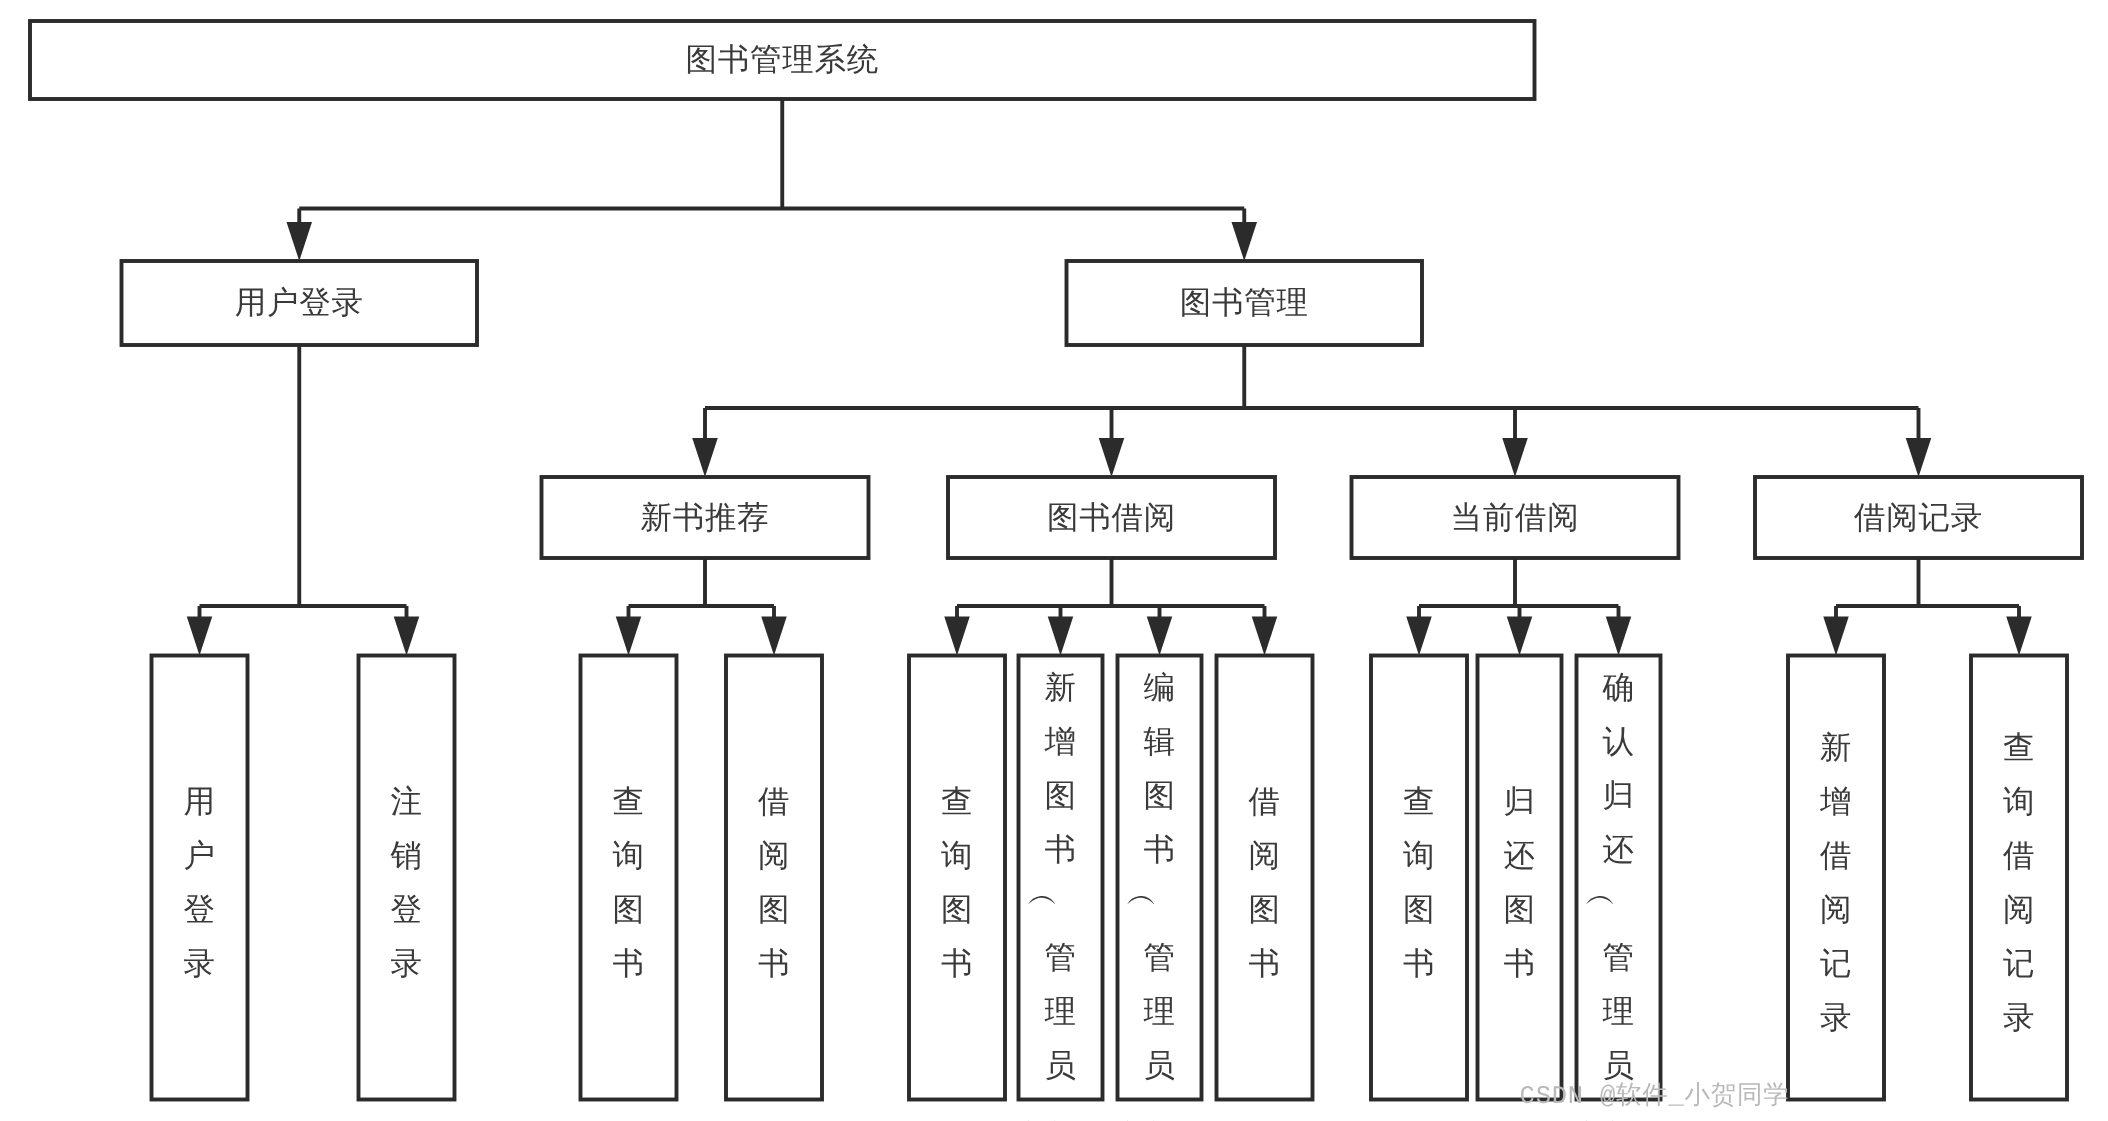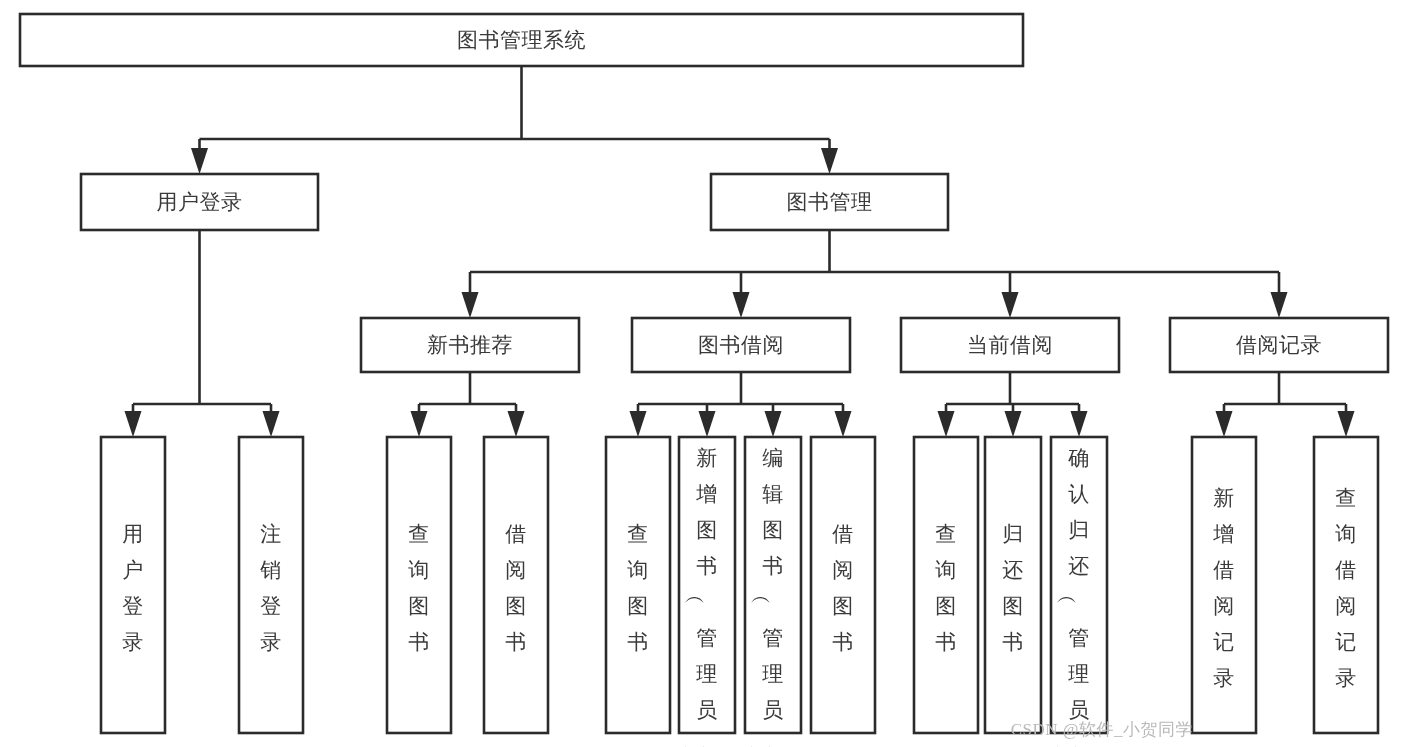--- a/index.html
+++ b/index.html
@@ -55,21 +55,21 @@
     dominant-baseline: middle;
   }
   .node-label.vertical {
     text-anchor: middle;
     font-size: 21px;
   }
   .watermark-text {
     position: absolute;
     right: 8px;
     bottom: 6px;
-    font-family: Liberation Serif, serif;
+    font-family: Liberation Mono, monospace;
     font-size: 17px;
     color: #b9b9b9;
     letter-spacing: 0.5px;
     white-space: nowrap;
     user-select: none;
   }
 </style>
 </head>
 <body>
 

